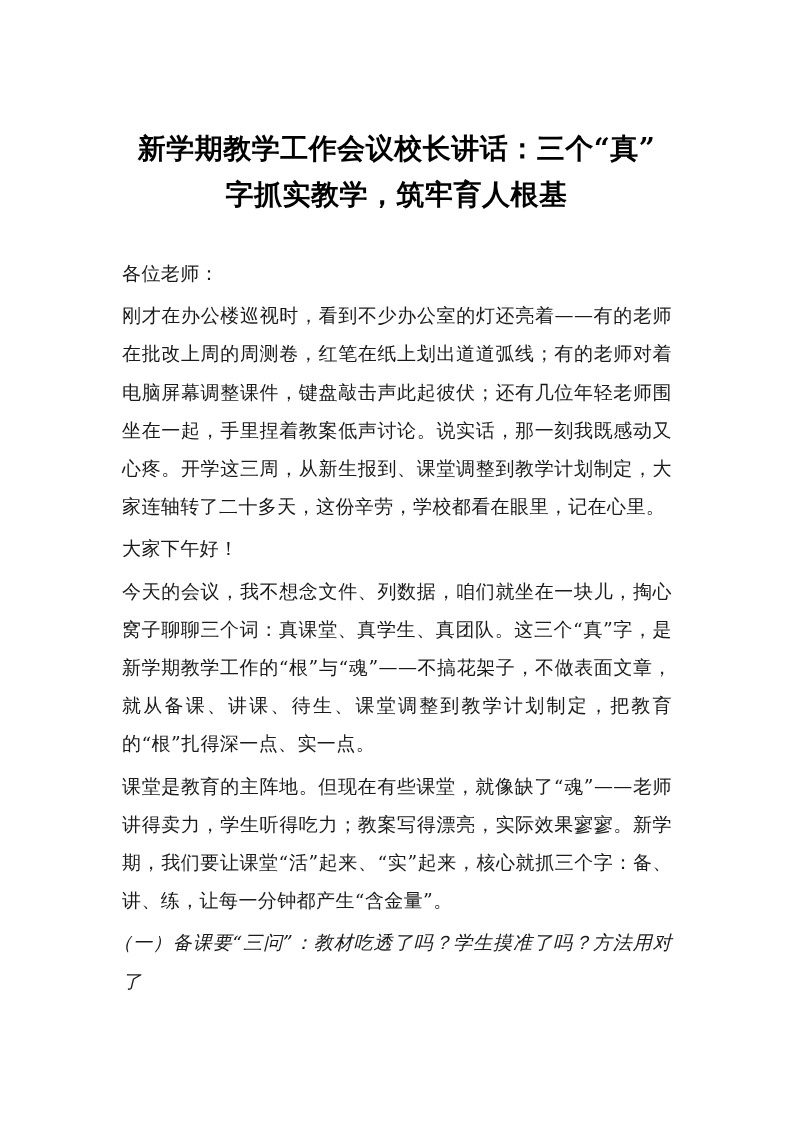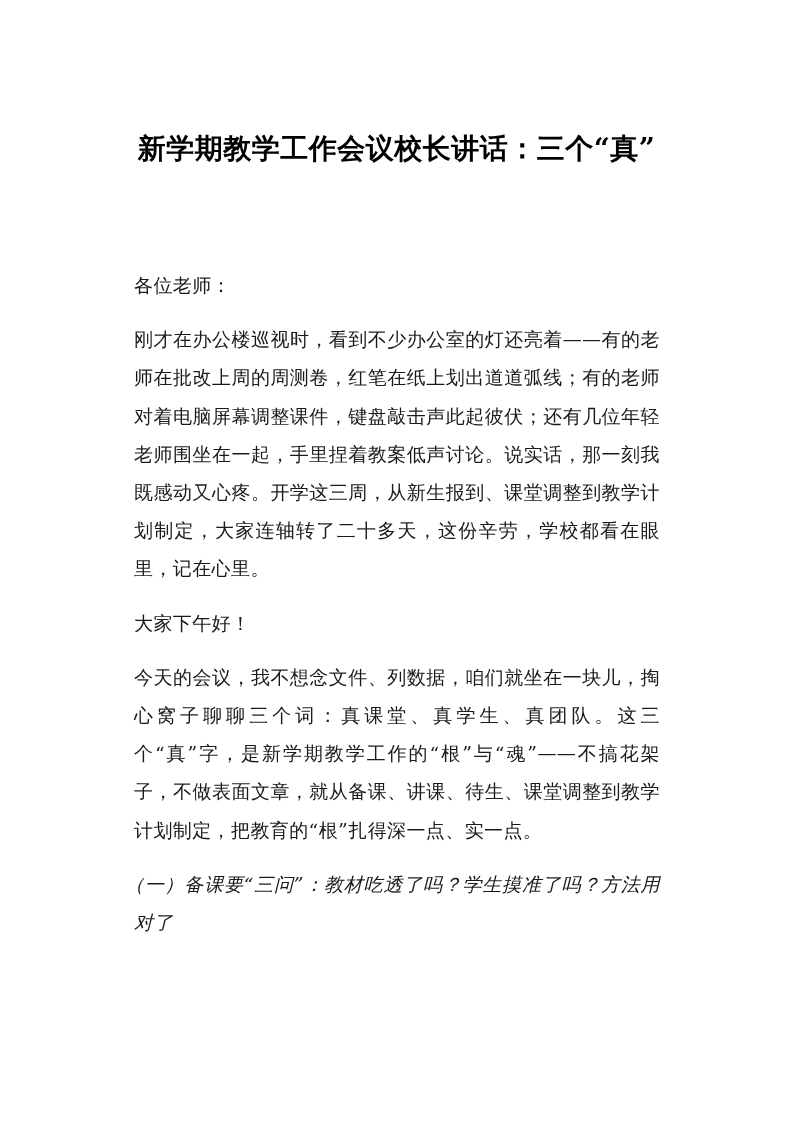--- a/index.html
+++ b/index.html
@@ -11,31 +11,33 @@
       font-family: "DejaVu Serif", "Liberation Serif", serif;
       font-weight: bold; font-size: 28px; line-height: 46px; color: #000;
       letter-spacing: 0.5px;
     }
     .title-line { display: block; white-space: nowrap; }
     .body {
       position: absolute; left: 118px; width: 558px; top: 250px;
       font-family: "DejaVu Serif", "Liberation Serif", serif;
       font-size: 19px; line-height: 38.2px; color: #1a1a1a;
     }
-    .para { margin: 16px; text-align: justify; text-justify: inter-ideograph; letter-spacing: 0.4px; }
+    .para { margin: 4px; text-align: justify; text-justify: inter-ideograph; letter-spacing: 0.4px; }
     .para.sub { text-indent: -9px; font-style: italic; }
   </style>
 </head>
 <body>
 
 <div class="page">
   <div class="title">
     <span class="title-line">新学期教学工作会议校长讲话：三个“真”</span>
+    <span class="title-line">字抓实教学，筑牢育人根基</span>
   </div>
 
   <div class="body">
     <p class="para">各位老师：</p>
     <p class="para">刚才在办公楼巡视时，看到不少办公室的灯还亮着——有的老师在批改上周的周测卷，红笔在纸上划出道道弧线；有的老师对着电脑屏幕调整课件，键盘敲击声此起彼伏；还有几位年轻老师围坐在一起，手里捏着教案低声讨论。说实话，那一刻我既感动又心疼。开学这三周，从新生报到、课堂调整到教学计划制定，大家连轴转了二十多天，这份辛劳，学校都看在眼里，记在心里。</p>
     <p class="para">大家下午好！</p>
     <p class="para">今天的会议，我不想念文件、列数据，咱们就坐在一块儿，掏心窝子聊聊三个词：真课堂、真学生、真团队。这三个“真”字，是新学期教学工作的“根”与“魂”——不搞花架子，不做表面文章，就从备课、讲课、待生、课堂调整到教学计划制定，把教育的“根”扎得深一点、实一点。</p>
+    <p class="para">课堂是教育的主阵地。但现在有些课堂，就像缺了“魂”——老师讲得卖力，学生听得吃力；教案写得漂亮，实际效果寥寥。新学期，我们要让课堂“活”起来、“实”起来，核心就抓三个字：备、讲、练，让每一分钟都产生“含金量”。</p>
     <p class="para sub">（一）备课要“三问”：教材吃透了吗？学生摸准了吗？方法用对了</p>
   </div>
 </div>
 
 </body></html>

